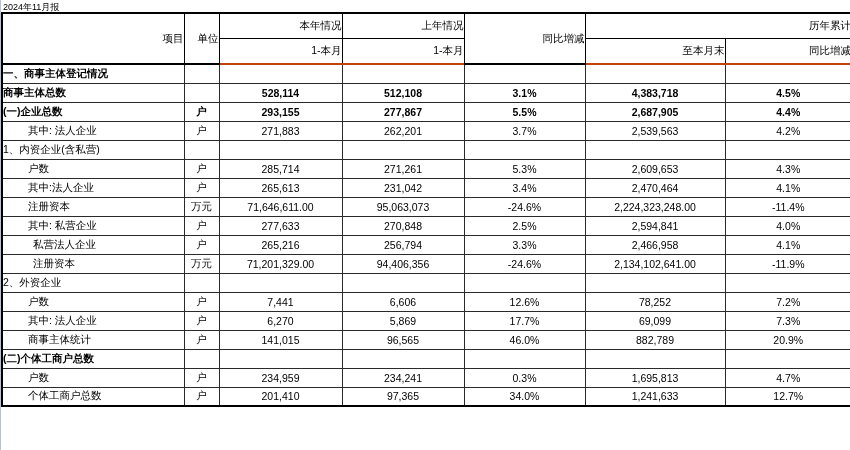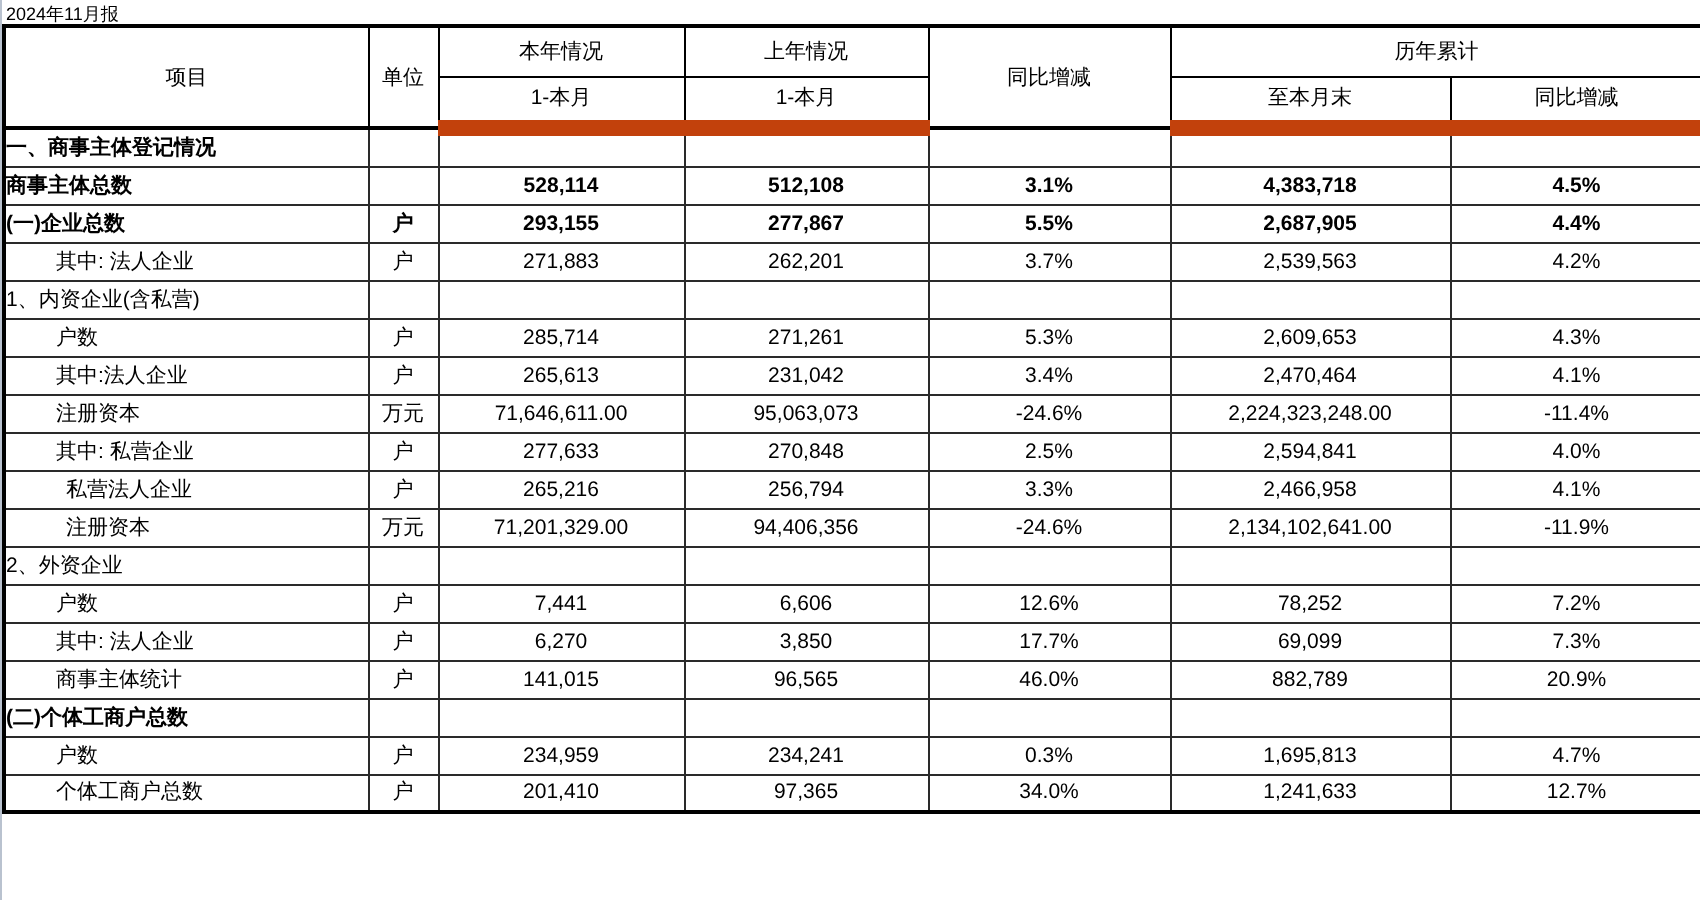--- a/index.html
+++ b/index.html
@@ -23,26 +23,26 @@
   table.report {
     width: 850px; border-collapse: collapse; table-layout: fixed;
     border: 2px solid #000;
   }
   table.report th, table.report td {
     padding: 0; overflow: hidden; white-space: nowrap;
     vertical-align: middle; font-size: 10.5px;
   }
   thead th {
     border: 1px solid #000; font-weight: normal; font-size: 10px;
-    text-align: center; background: #fff;
+    text-align: right; background: #fff;
   }
   thead tr.h1 th { height: 25px; }
   thead tr.h2 th { height: 26px; }
   thead th.span2 { border-bottom: 2px solid #000; }
-  thead tr.h2 th { border-bottom: 8px solid #c2410c; margin-left: 29px; }
+  thead tr.h2 th { border-bottom: 2px solid #c2410c; margin-left: 29px; }
 
   tbody td { border: 1px solid #2a2a2a; height: 19px; }
   td.item { text-align: left; padding-left: 3px; }
   td.item.indent-1 { padding-left: 25px; }
   td.item.indent-2 { padding-left: 30px; }
   tr.bold td { font-weight: bold; }
   td.unit, td.num { text-align: center; }
 </style>
 </head>
 <body>
@@ -195,21 +195,21 @@
     <td class="num">7,441</td>
     <td class="num">6,606</td>
     <td class="num">12.6%</td>
     <td class="num">78,252</td>
     <td class="num">7.2%</td>
   </tr>
         <tr>
     <td class="item indent-1">其中: 法人企业</td>
     <td class="unit">户</td>
     <td class="num">6,270</td>
-    <td class="num">3,850</td>
+    <td class="num">5,869</td>
     <td class="num">17.7%</td>
     <td class="num">69,099</td>
     <td class="num">7.3%</td>
   </tr>
         <tr>
     <td class="item indent-1">商事主体统计</td>
     <td class="unit">户</td>
     <td class="num">141,015</td>
     <td class="num">96,565</td>
     <td class="num">46.0%</td>

